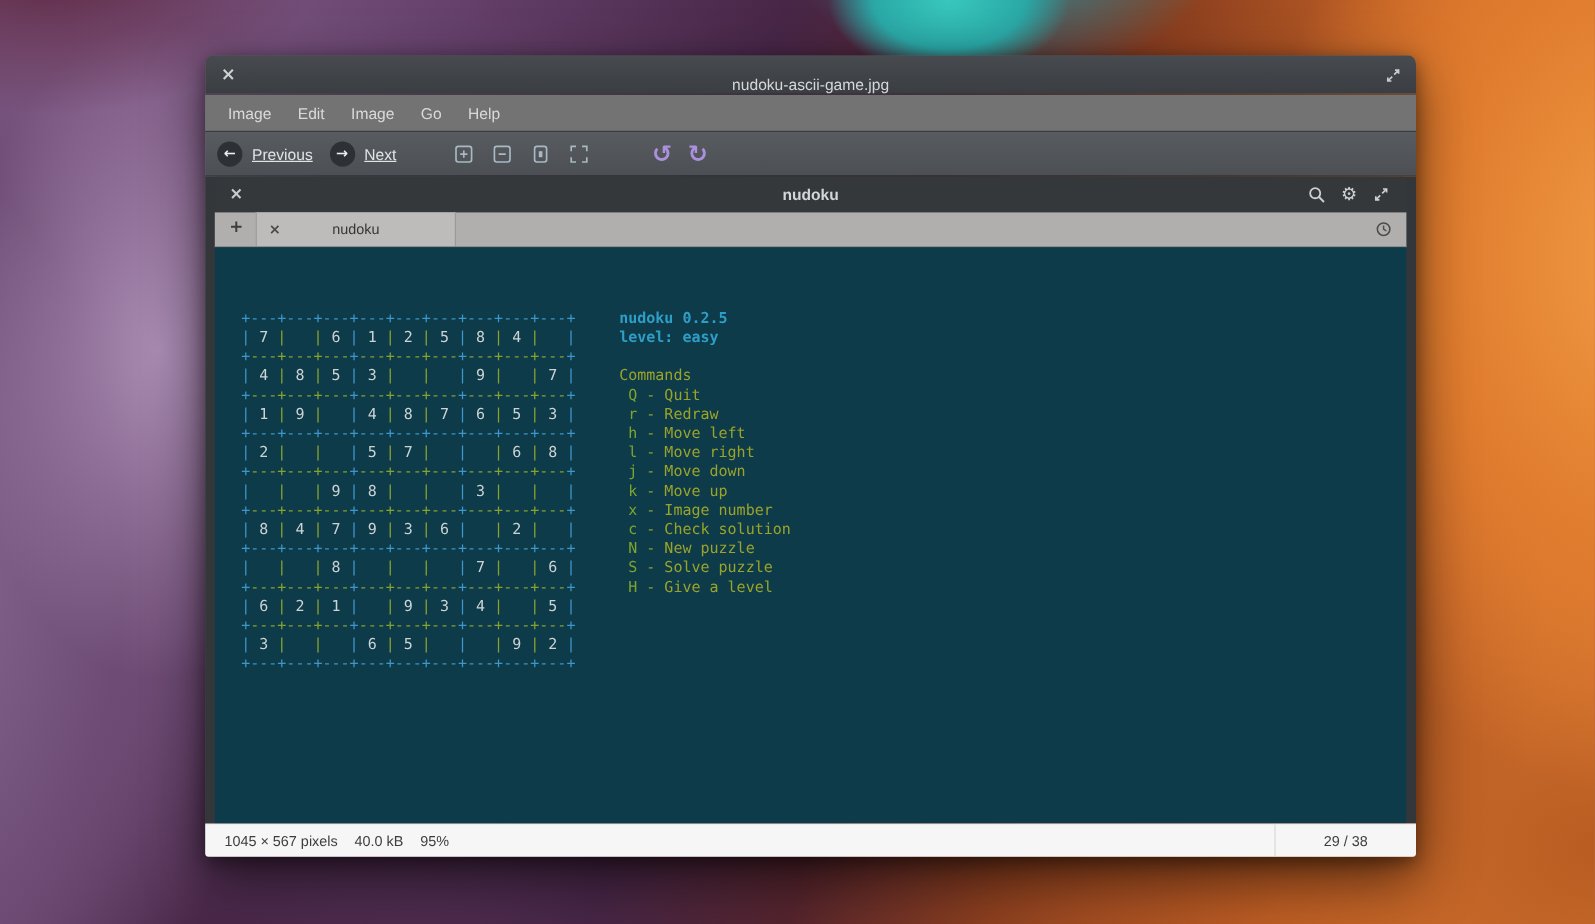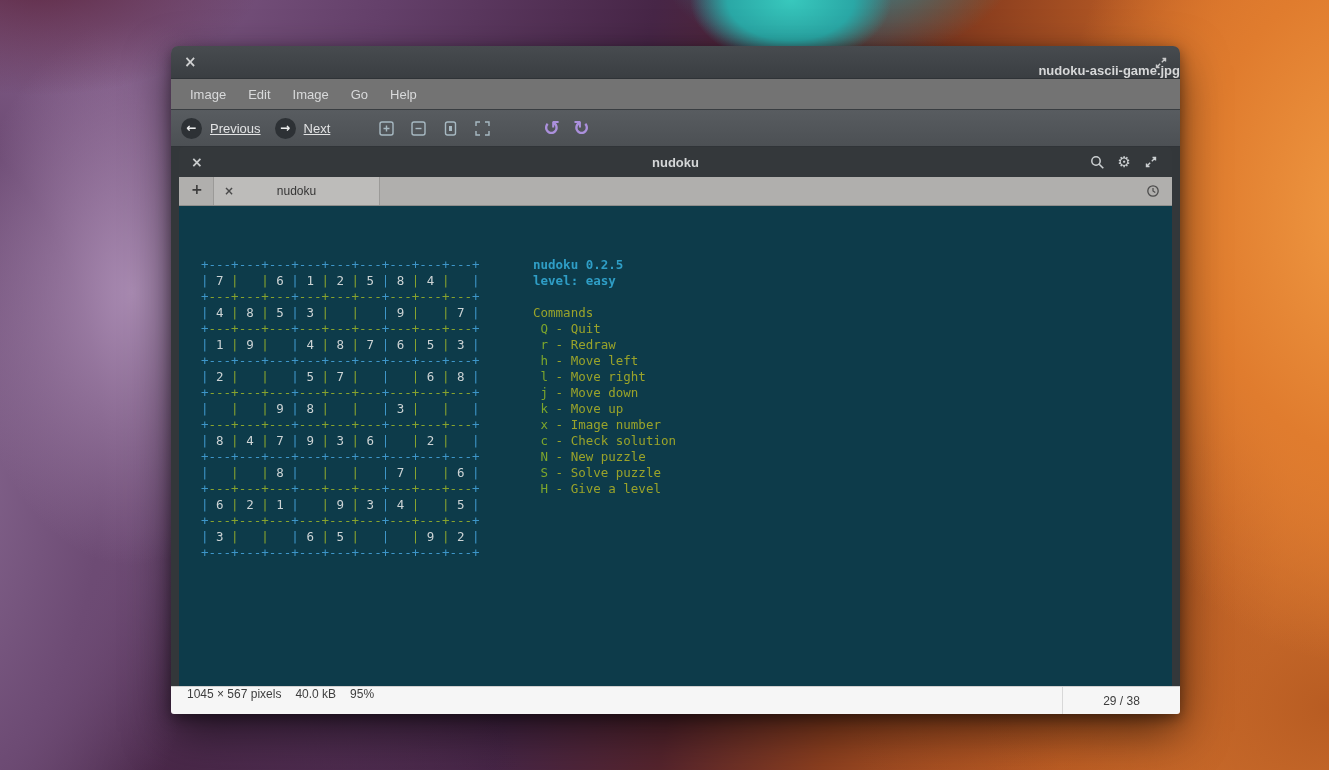--- a/index.html
+++ b/index.html
@@ -27,21 +27,21 @@
     box-shadow:0 18px 46px rgba(0,0,0,.55), 0 4px 14px rgba(0,0,0,.4);
   }
 
   
   .titlebar {
     height:33px; background:linear-gradient(#474b4f,#3a3e42);
     border-bottom:1px solid #2f3337; border-radius:7px 7px 0 0;
     position:relative; display:flex; align-items:center;
   }
   .tb-close { position:absolute; left:13px; color:#cfd0d1; font:bold 15px/1 "DejaVu Sans", sans-serif; }
-  .tb-title { position:absolute; left:0; right:0; text-align:right; color:#d6d7d8; font-weight:bold; font-size:13px;margin-top:16px; }
+  .tb-title { position:absolute; left:0; right:0; text-align:center; color:#d6d7d8; font-weight:normal; font-size:13px;margin-top:16px; }
   .tb-resize { position:absolute; right:12px; top:10px; line-height:0; }
 
   
   .menubar { height:31px; background:#737373; border-bottom:1px solid #393d41; display:flex; align-items:center; padding-left:8px; }
   .menu-item { color:#d9dadb; font-size:13px; padding:0 11px; height:100%; display:flex; align-items:center; }
 
   
   .toolbar { height:37px; background:linear-gradient(#585c60,#4c5054); border-bottom:1px solid #303438; display:flex; align-items:center; padding:0 10px; }
   .nav-btn { display:flex; align-items:center; }
   .nav-circle { width:21px; height:21px; border-radius:50%; background:#2d3135; display:flex; align-items:center; justify-content:center; color:#eceded; font:bold 12px/1 "DejaVu Sans", sans-serif; }
@@ -67,30 +67,30 @@
   .tab { position:absolute; left:34px; top:0; width:167px; height:28px; background:#bdbcba; border-left:1px solid #9b9a98; border-right:1px solid #9b9a98; display:flex; align-items:center; justify-content:center; }
   .tab-close { position:absolute; left:10px; color:#4a4a4a; font:bold 12px/1 "DejaVu Sans", sans-serif; }
   .tab-label { color:#363636; font-size:12px; }
   .tab-history { position:absolute; right:12px; top:7px; line-height:0; }
 
   .term-body { height:480px; background:var(--background,#0d3b4a); position:relative; font-family:"DejaVu Sans Mono", monospace; }
   .board { position:absolute; left:22px; top:51px; font:12.5px/16px "DejaVu Sans Mono", monospace; }
   .gmaj { color:var(--grid_major,#3e96c9); }
   .gmin { color:var(--grid_minor,#87a32e); }
   .gnum { color:var(--number,#ccd3d4); }
-  .info { position:absolute; left:354px; top:51px; font:12.5px/16px "DejaVu Sans Mono", monospace; }
+  .info { position:absolute; left:337px; top:51px; font:12.5px/16px "DejaVu Sans Mono", monospace; }
   .iline { height:16px; white-space:pre; }
   .ititle { color:var(--title,#2f9ec6); font-weight:bold; }
   .ihead { color:var(--command,#9aa32a); }
   .ckey { color:#7da62c; }
   .cdesc { color:var(--command,#9aa32a); }
 
   
   .statusbar { height:28px; background:#f6f6f6; border-top:1px solid #cfcfcf; border-radius:0 0 3px 3px; display:flex; align-items:stretch; font-size:12px; color:#3e3e3e; }
-  .status-left { flex:1; display:flex; padding-left:16px; gap:14px; }
+  .status-left { flex:1; display:flex; align-items:center; padding-left:16px; gap:14px; }
   .status-right { width:118px; border-left:1px solid #d8d8d8; display:flex; align-items:center; justify-content:center;margin-left:41px; }
 </style>
 </head>
 <body>
 
 <div class="window">
 
   <div class="titlebar">
     <span class="tb-close">×</span>
     <span class="tb-title">nudoku-ascii-game.jpg</span>

